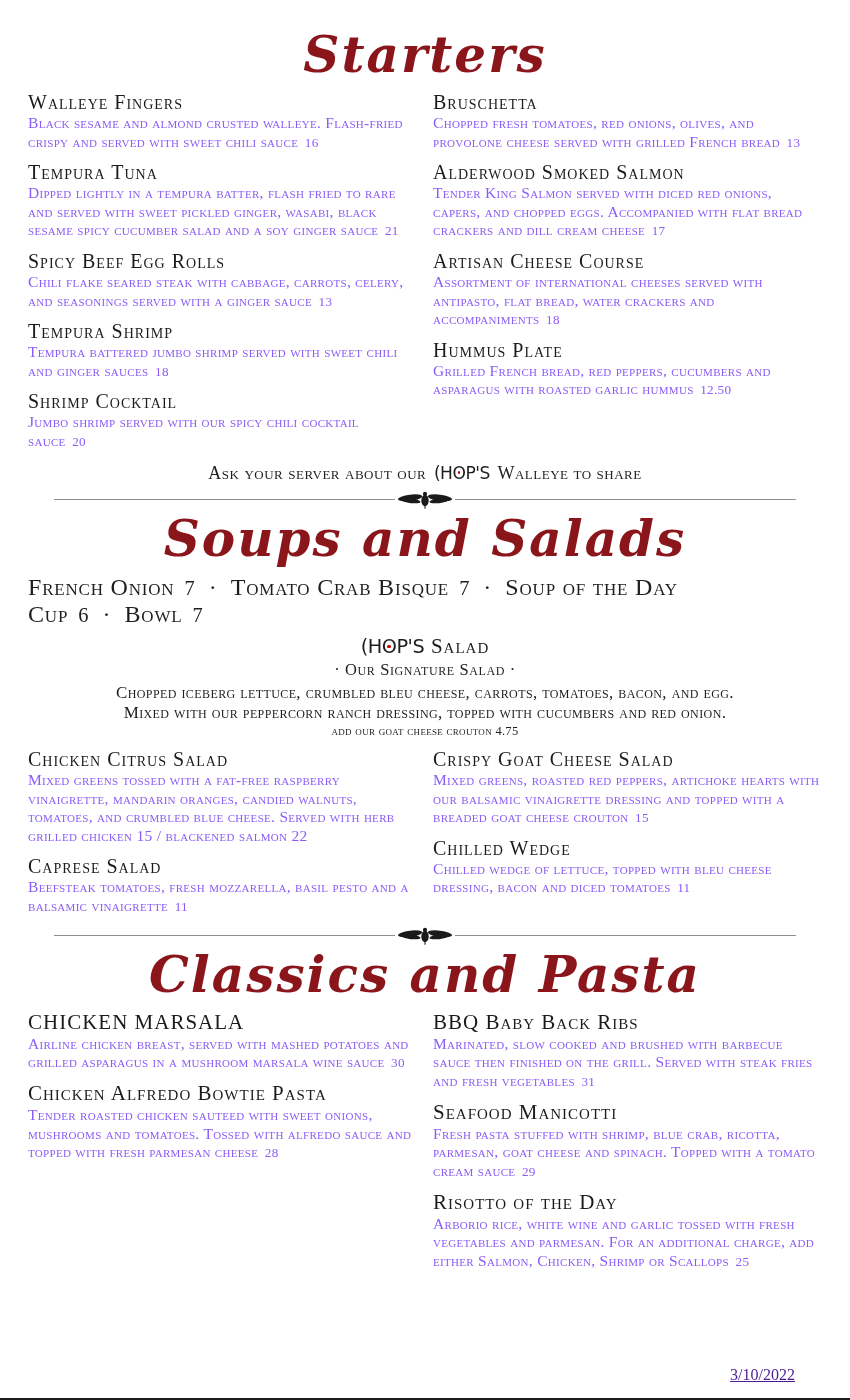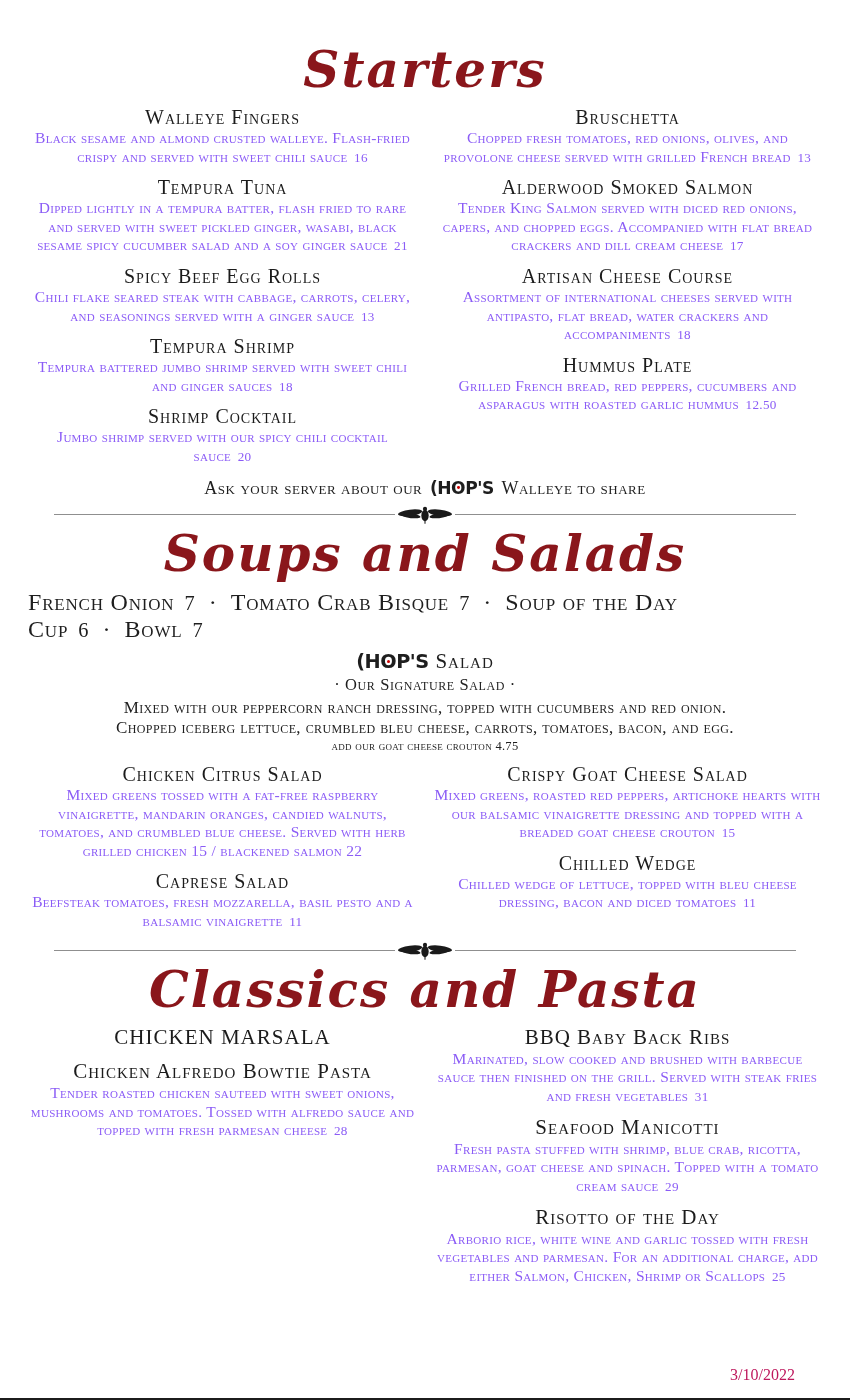--- a/index.html
+++ b/index.html
@@ -2,62 +2,62 @@
 <html><head>
 <meta charset="utf-8">
 <style>
   * { margin:0; padding:0; box-sizing:border-box; }
   html,body { background:#ffffff; }
   .page {
     position:relative;
     width:850px; height:1400px;
     margin:0 auto;
     background:#ffffff;
-    padding:41px 28px 0;
+    padding:26px 28px 0;
     overflow:hidden;
     font-family:"Liberation Serif", serif;
     color:#1e1e1e;
   }
   
   .script-title {
     text-align:center;
     font-family:"DejaVu Serif", serif;
     font-style:italic;
     font-weight:bold;
     font-size:50px;
     line-height:1.08;
     color:#8a161b;
     letter-spacing:2px;
     margin:2px 0 8px;
   }
   
   .cols { display:flex; gap:16px; }
   .col { flex:1; display:flex; flex-direction:column; gap:9px; }
-  .item { text-align:center; }
+  .item { }
   .item-name {
     font-variant:small-caps;
     font-weight:normal;
     font-size:20px;
     letter-spacing:1px;
     line-height:1.2;
     color:#1b1b1b;
   }
   .item-desc {
     font-variant:small-caps;
     font-size:15.5px;
     line-height:1.2;
     color:#8b5cf6;
     letter-spacing:.3px;
   }
   .price { margin-left:.5em; font-size:.85em; }
   .extra-line { display:block; }
   
   .chops {
     font-family:"DejaVu Sans", sans-serif;
-    font-weight:bold;
+    font-weight:normal;
     letter-spacing:-.5px;
     white-space:nowrap;
   }
   .chops-o { position:relative; display:inline-block; }
   .chops-o::after {
     content:'';
     position:absolute;
     left:50%; top:52%;
     width:.17em; height:.17em;
     margin-left:-.085em; margin-top:-.085em;
@@ -120,21 +120,22 @@
     font-size:12.5px;
     letter-spacing:.3px;
   }
   
   .classics .item-name { font-size:21px; }
   
   .footer-date {
     position:absolute;
     right:55px; bottom:16px;
     font-size:16px;
-    color:#be185d;
+    color:#4c1d95;
+    text-decoration:underline;
   }
   .bottom-line {
     position:absolute;
     left:0; right:0; bottom:0;
     height:2px; background:#1c1c1c;
   }
   .section-gap { margin-top:10px; }
 </style>
 </head>
 <body>
@@ -202,22 +203,22 @@
     </svg>
   </div>
 
   <h1 class="script-title">Soups and Salads</h1>
 
   <p class="soups-line"><span><span>French Onion</span><span class="price">7</span></span><span class="sep">·</span><span><span>Tomato Crab Bisque</span><span class="price">7</span></span><span class="sep">·</span><span><span>Soup of the Day  Cup</span><span class="price">6</span></span><span class="sep">·</span><span><span>Bowl</span><span class="price">7</span></span></p>
 
   <div class="chops-salad">
     <h3><span class="chops"><span>(H</span><span class="chops-o">O</span><span>P'S</span></span><span>Salad</span></h3>
     <p class="sig-line">· Our Signature Salad ·</p>
+    <p class="wide-desc">Chopped iceberg lettuce, crumbled bleu cheese, carrots, tomatoes, bacon, and egg.</p>
     <p class="wide-desc">Mixed with our peppercorn ranch dressing, topped with cucumbers and red onion.</p>
-    <p class="wide-desc">Chopped iceberg lettuce, crumbled bleu cheese, carrots, tomatoes, bacon, and egg.</p>
     <p class="crouton-note">add our goat cheese crouton 4.75</p>
   </div>
 
   <div class="cols">
     <div class="col">
       <div class="item">
         <h2 class="item-name">Chicken Citrus Salad</h2>
         <p class="item-desc"><span>Mixed greens tossed with a fat-free raspberry vinaigrette, mandarin oranges, candied walnuts, tomatoes, and crumbled blue cheese. Served with herb</span><span class="extra-line">grilled chicken 15 / blackened salmon 22</span></p>
       </div>
       <div class="item">
@@ -250,20 +251,21 @@
       </g>
     </svg>
   </div>
 
   <h1 class="script-title">Classics and Pasta</h1>
 
   <div class="cols classics">
     <div class="col">
       <div class="item">
         <h2 class="item-name">CHICKEN MARSALA</h2>
+        <p class="item-desc"><span>Airline chicken breast, served with mashed potatoes and grilled asparagus in a mushroom marsala wine sauce</span><span class="price">30</span></p>
       </div>
       <div class="item">
         <h2 class="item-name">Chicken Alfredo Bowtie Pasta</h2>
         <p class="item-desc"><span>Tender roasted chicken sauteed with sweet onions, mushrooms and tomatoes.  Tossed with alfredo sauce and topped with fresh parmesan cheese</span><span class="price">28</span></p>
       </div>
     </div>
     <div class="col">
       <div class="item">
         <h2 class="item-name">BBQ Baby Back Ribs</h2>
         <p class="item-desc"><span>Marinated, slow cooked and brushed with barbecue sauce then finished on the grill. Served with steak fries and fresh vegetables</span><span class="price">31</span></p>

